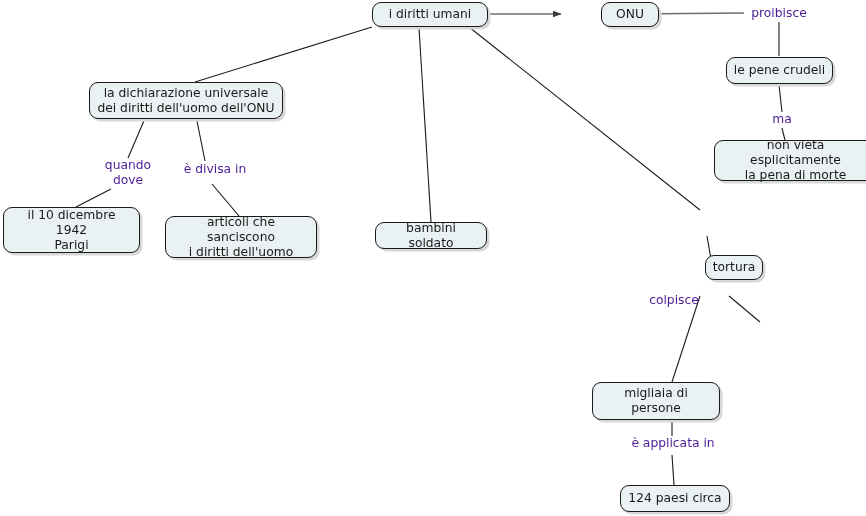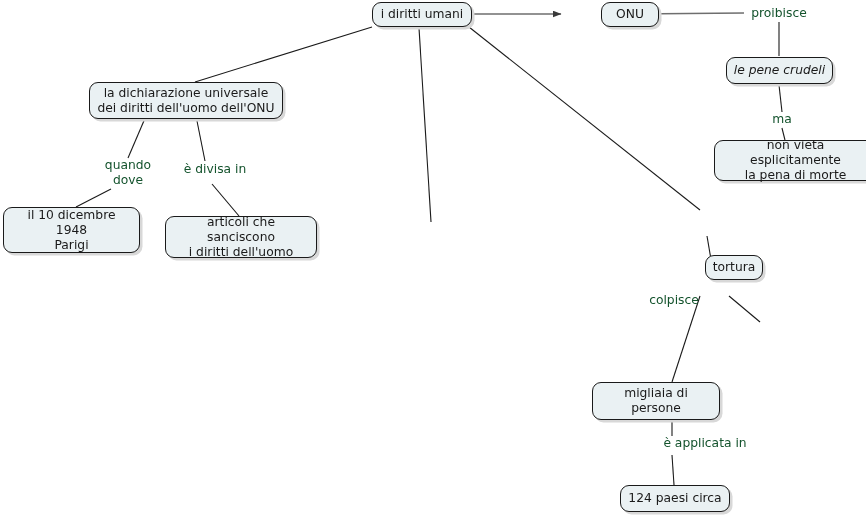--- a/index.html
+++ b/index.html
@@ -50,21 +50,21 @@
     text-align: center;
     display: flex;
     align-items: center;
     justify-content: center;
     box-shadow: 2.5px 2.5px 0 0 #d8d8d8;
     white-space: pre-line;
     padding: 2px 6px;
   }
   .edge-label {
     position: absolute;
-    color: #14532d;
+    color: #4c1d95;
     font-family: "DejaVu Sans", sans-serif;
     font-size: 12.3px;
     line-height: 15px;
     text-align: center;
     white-space: pre-line;
     background: transparent;
   }
 </style>
 </head>
 <body>
@@ -101,52 +101,53 @@
     <path class="edge-line" d="M 707 236 L 714 277"></path>
 
     <path class="edge-line" d="M 729 296 L 760 322"></path>
 
     <path class="edge-line" d="M 700 296 L 672 382"></path>
 
     <path class="edge-line" d="M 672 409 L 672 436"></path>
     <path class="edge-line" d="M 672 455 L 674 485"></path>
   </svg>
 
-  <div class="node" style="left:372px; top:2px; width:100px; height:25px;">i diritti umani</div>
+  <div class="node" style="left:372px; top:2px; width:116px; height:25px;">i diritti umani</div>
 
   <div class="node" style="left:573px; top:2px; width:58px; height:25px;margin-left:28px;">ONU</div>
 
-  <div class="node" style="left:726px; top:57px; width:107px; height:27px;font-style:italic;">le pene crudeli</div>
+  <div class="node" style="left:726px; top:57px; width:107px; height:27px;">le pene crudeli</div>
 
   <div class="node" style="left:702px; top:140px; width:163px; height:41px;margin-left:12px;">non vieta esplicitamente
 la pena di morte</div>
 
   <div class="node" style="left:89px; top:82px; width:194px; height:37px;border-radius:9px;">la dichiarazione universale
 dei diritti dell'uomo dell'ONU</div>
 
-  <div class="node" style="left:3px; top:207px; width:137px; height:46px;">il 10 dicembre 1948
+  <div class="node" style="left:3px; top:207px; width:137px; height:46px;">il 10 dicembre 1942
 Parigi</div>
 
   <div class="node" style="left:165px; top:216px; width:152px; height:42px;">articoli che sanciscono
 i diritti dell'uomo</div>
 
+  <div class="node" style="left:375px; top:222px; width:112px; height:27px;">bambini soldato</div>
 
   <div class="node" style="left:705px; top:211px; width:58px; height:25px;margin-top:44px;">tortura</div>
 
 
   <div class="node" style="left:592px; top:382px; width:128px; height:38px;">migliaia di persone</div>
 
   <div class="node" style="left:620px; top:485px; width:110px; height:27px;">124 paesi circa</div>
 
   <div class="edge-label" style="left:744px; top:6px; width:70px;">proibisce</div>
 
   <div class="edge-label" style="left:766px; top:112px; width:32px;">ma</div>
 
   <div class="edge-label" style="left:88px; top:158px; width:80px;">quando
 dove</div>
 
   <div class="edge-label" style="left:172px; top:162px; width:86px;">è divisa in</div>
 
   <div class="edge-label" style="left:641px; top:277px; width:66px;margin-top:16px;">colpisce</div>
 
-  <div class="edge-label" style="left:657px; top:436px; width:96px;">è applicata in</div>
+  <div class="edge-label" style="left:625px; top:436px; width:96px;">è applicata in</div>
 
 </div>
 
 </body></html>

